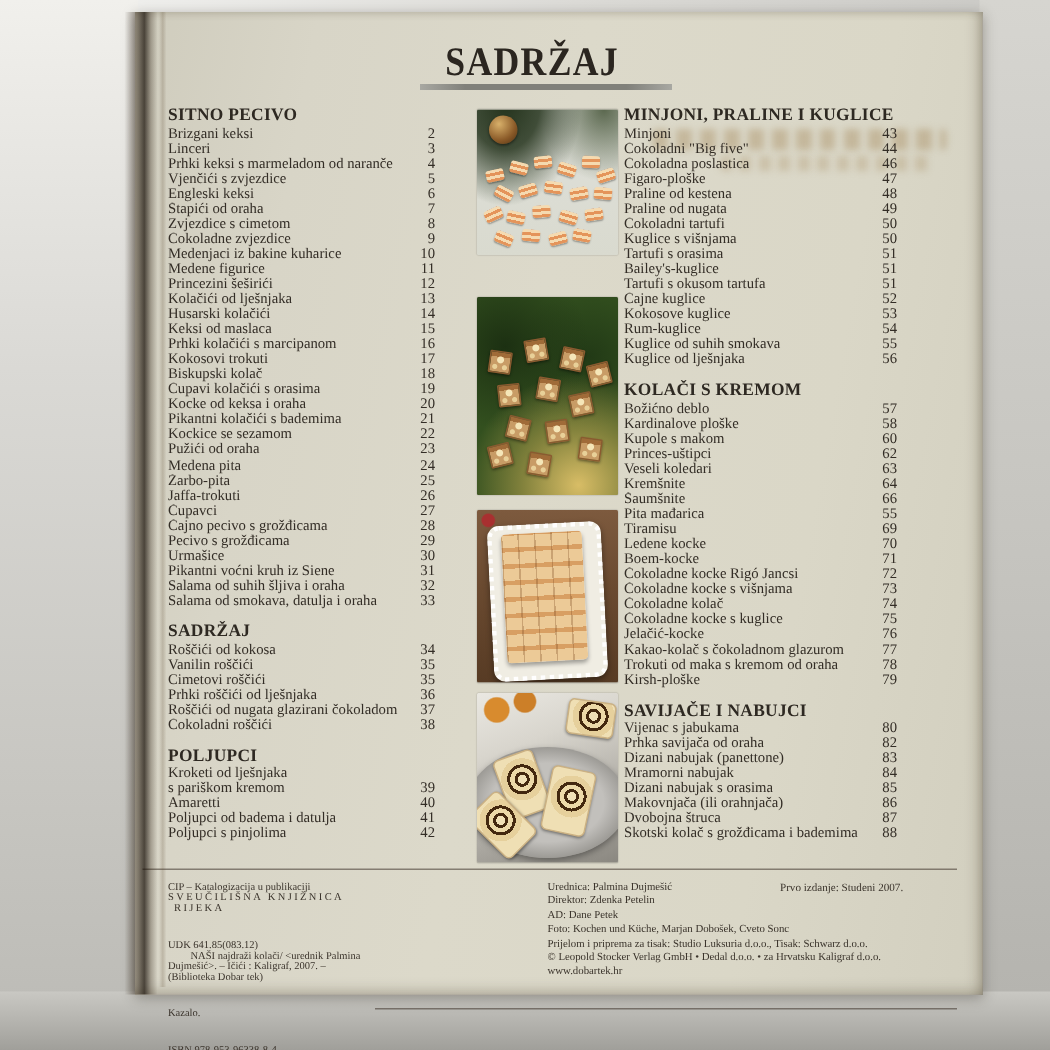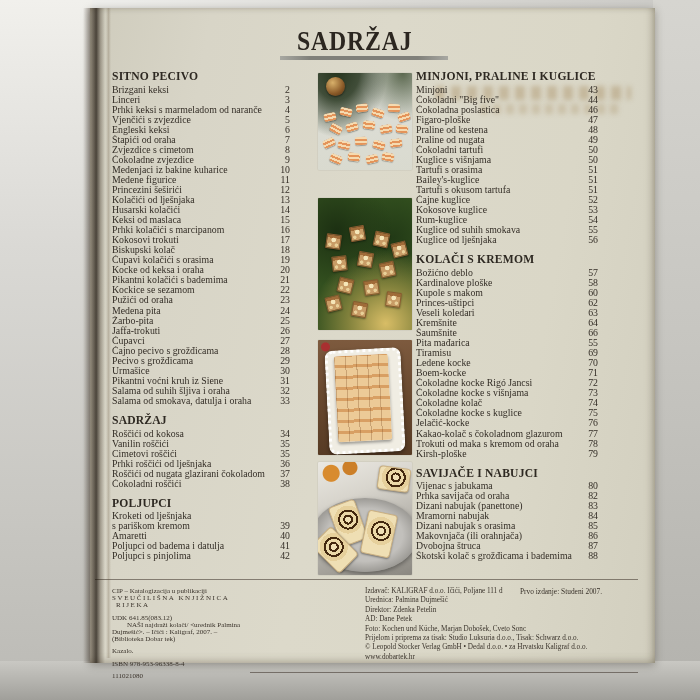--- a/index.html
+++ b/index.html
@@ -97,21 +97,21 @@
   .s3{left:3px;top:68px;width:26px;height:38px;transform:rotate(-45deg);}
   .s4{left:60px;top:5px;width:30px;height:22px;transform:rotate(8deg);}
   
   .rule{position:absolute;height:1px;background:rgba(60,50,40,.55);}
   .rule-top{left:5px;top:571px;width:543px;}
   .rule-bottom{left:160px;top:664px;width:388px;}
   .cip{position:absolute;left:22px;top:580px;width:225px;font-size:7px;line-height:7.2px;color:#3a332b;}
   .cip .sp{letter-spacing:1.6px;}
   .cip .ind1{padding-left:4px;}
   .cip .ind2{padding-left:15px;}
-  .cip .mt{margin-top:5px;}
+  .cip .mt{margin-top:17px;}
   .imprint{position:absolute;left:275px;top:579px;width:265px;font-size:7.2px;line-height:9.4px;color:#3a332b;}
   .edition{position:absolute;left:430px;top:579px;font-size:7.4px;color:#3a332b;}
 </style>
 </head>
 <body>
 
 <div class="shot">
   <div class="strip strip-top"></div>
   <div class="strip strip-left"></div>
   <div class="strip strip-right"></div>
@@ -538,21 +538,20 @@
         <div class="sp ind1">RIJEKA</div>
         <div class="mt">UDK 641.85(083.12)</div>
         <div class="ind2">NAŠI najdraži kolači/ &lt;urednik Palmina</div>
         <div>Dujmešić&gt;. – Ičići : Kaligraf, 2007. –</div>
         <div>(Biblioteka Dobar tek)</div>
         <div class="mt">Kazalo.</div>
         <div class="mt">ISBN 978-953-96338-8-4</div>
         <div class="mt">111021080</div>
       </div>
     <div class="imprint" id="imprint">
-        <div>Izdavač: KALIGRAF d.o.o. Ičići, Poljane 111 d</div>
         <div>Urednica: Palmina Dujmešić</div>
         <div>Direktor: Zdenka Petelin</div>
         <div>AD: Dane Petek</div>
         <div>Foto: Kochen und Küche, Marjan Dobošek, Cveto Sonc</div>
         <div>Prijelom i priprema za tisak: Studio Luksuria d.o.o., Tisak: Schwarz d.o.o.</div>
         <div>© Leopold Stocker Verlag GmbH • Dedal d.o.o. • za Hrvatsku Kaligraf d.o.o.</div>
         <div>www.dobartek.hr</div>
       </div>
     <div class="edition">Prvo izdanje: Studeni 2007.</div>
     <div class="rule rule-bottom"></div>

